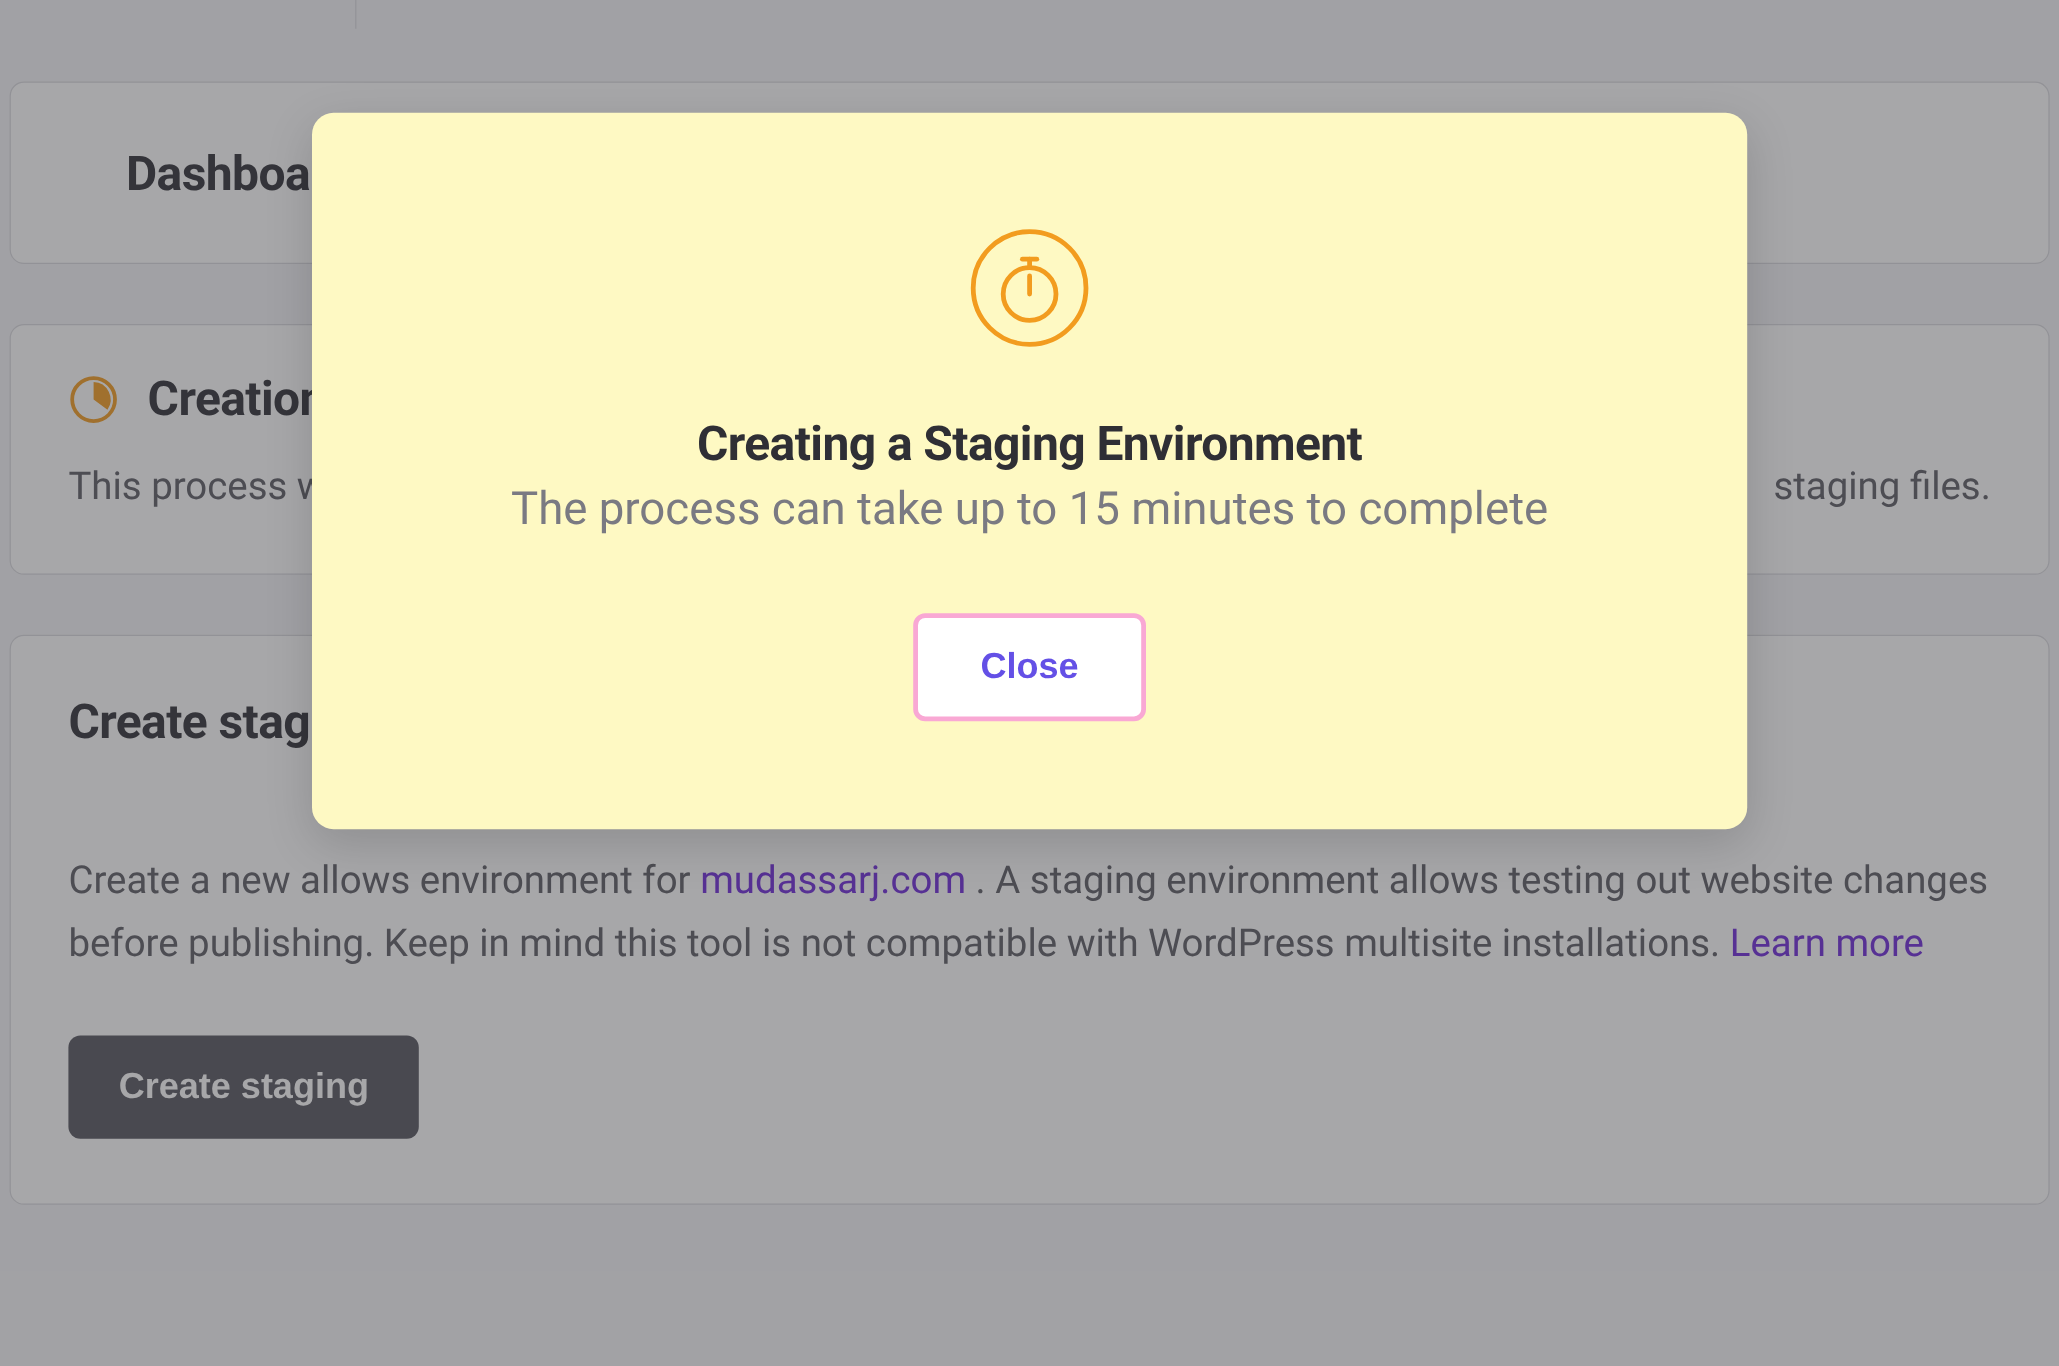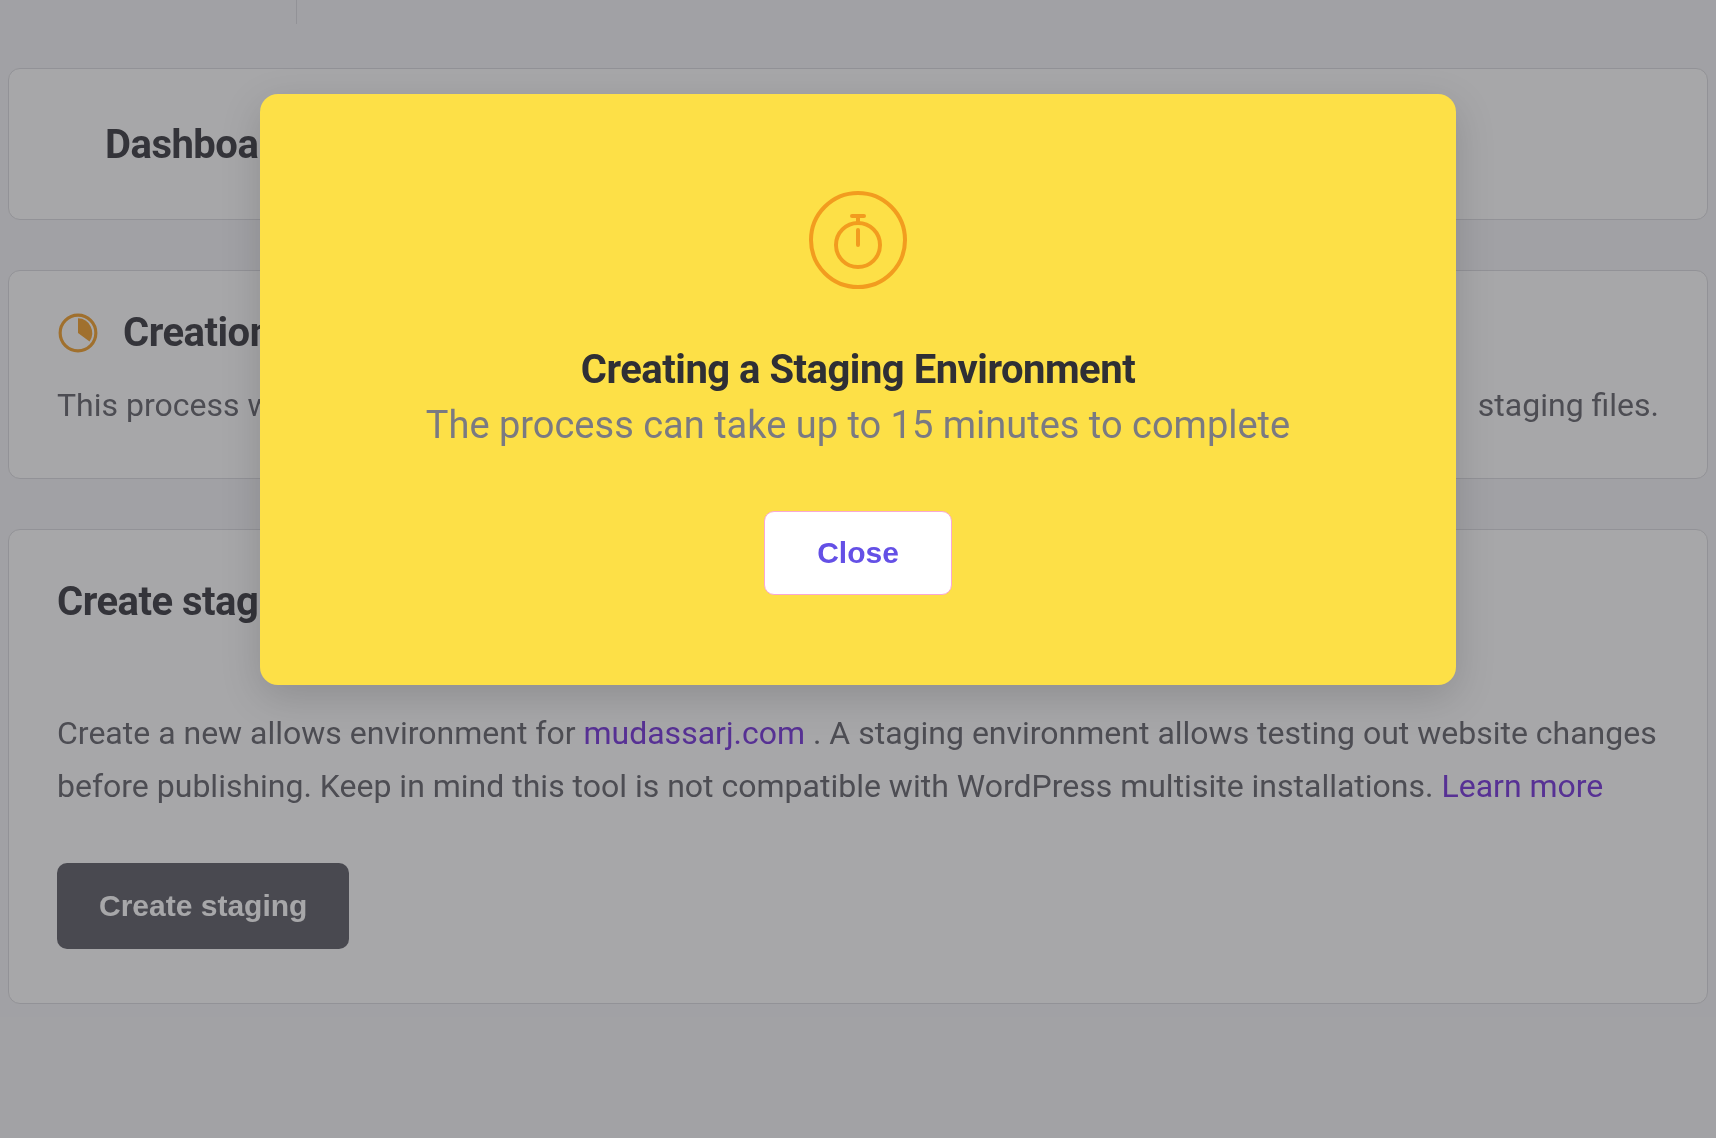--- a/index.html
+++ b/index.html
@@ -120,21 +120,21 @@
       position: absolute;
       inset: 0;
       background: rgba(60,60,65,0.45);
       display: flex;
       align-items: flex-start;
       justify-content: center;
     }
     .modal {
       margin-top: 94px;
       width: 1196px;
-      background: #fde047;
+      background: #fef9c3;
       border-radius: 18px;
       box-shadow: 0 12px 40px rgba(0,0,0,0.15);
       padding: 96px 60px 90px 60px;
       text-align: center;
     }
     .modal-icon {
       display: flex;
       align-items: center;
       justify-content: center;
       margin: 0 auto 56px auto;
@@ -153,21 +153,21 @@
       font-size: 38px;
       color: #7a7a82;
       margin-bottom: 64px;
     }
     .btn-close {
       display: inline-flex;
       align-items: center;
       justify-content: center;
       background: #ffffff;
       color: #6450e6;
-      border: 1px solid #f9a8d4;
+      border: 4px solid #f9a8d4;
       border-radius: 10px;
       font-size: 30px;
       font-weight: 700;
       padding: 24px 52px;
       cursor: pointer;
     }
   </style>
 </head>
 <body>
 

